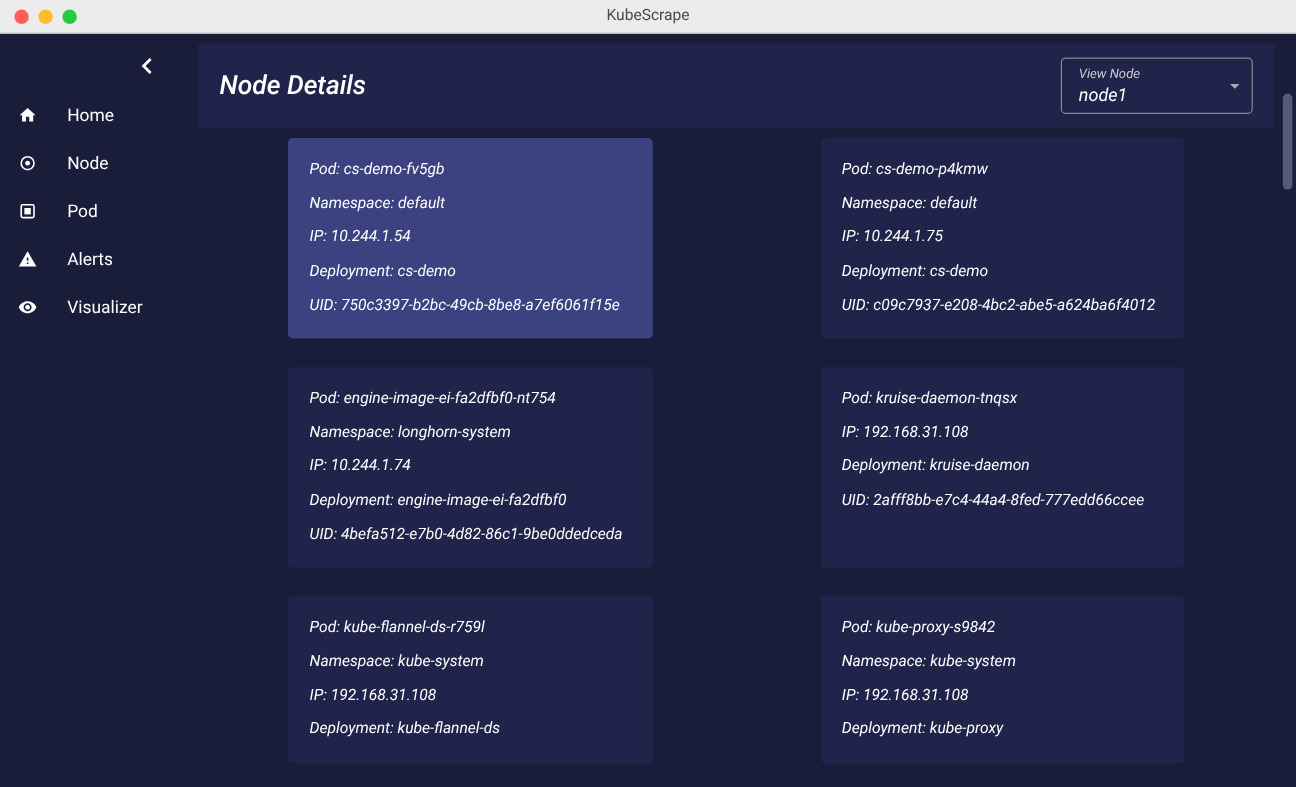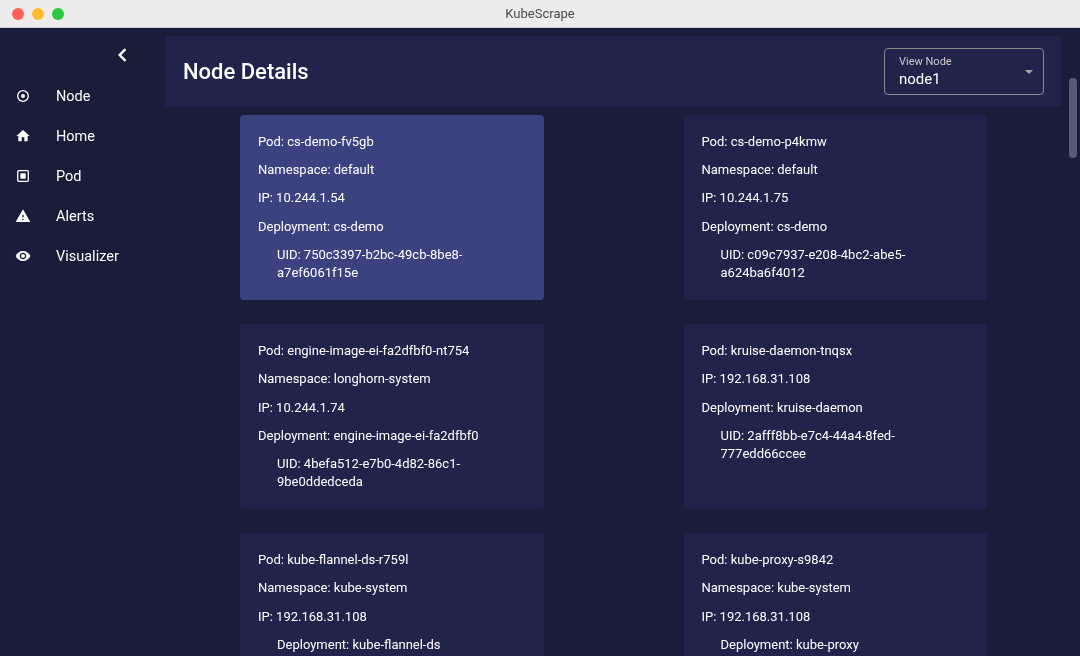--- a/index.html
+++ b/index.html
@@ -101,20 +101,21 @@
       justify-content: center;
       flex-shrink: 0;
     }
     
     .main-content {
       flex: 1;
       display: flex;
       flex-direction: column;
       overflow: hidden;
       padding-right: 8px;
+      font-style: italic;
     }
     
     .page-header {
       display: flex;
       align-items: center;
       justify-content: space-between;
       background: #21244a;
       margin: 8px 10px 8px 10px;
       padding: 12px 18px;
       border-radius: 4px;
@@ -184,21 +185,20 @@
     
     .pod-field {
       font-size: 13px;
       color: #fff;
       line-height: 1.4;
       margin-bottom: 10px;
     }
     
     .pod-field:last-child {
       margin-bottom: 0;
-      margin-left: 19px;
     }
     
     .scroll-track {
       position: absolute;
       right: 0;
       top: 28px;
       width: 14px;
       height: calc(100% - 28px);
       background: transparent;
     }
@@ -235,34 +235,34 @@
         <span class="chevron-left">
           <svg width="10" height="14" viewBox="0 0 8 12">
               <path d="M7 1 L2 6 L7 11" stroke="white" stroke-width="2" fill="none"></path>
             </svg>
         </span>
       </div>
 
       <div class="sidebar-item">
         <span class="sidebar-icon">
           <svg width="16" height="16" viewBox="0 0 24 24">
+              <path d="M10 20v-6h4v6h5v-8h3L12 3 2 12h3v8z"></path>
+            </svg>
+        </span>
+        <span>Home</span>
+      </div>
+
+      <div class="sidebar-item">
+        <span class="sidebar-icon">
+          <svg width="16" height="16" viewBox="0 0 24 24">
               <circle cx="12" cy="12" r="8" fill="none" stroke="white" stroke-width="2"></circle>
               <circle cx="12" cy="12" r="3"></circle>
             </svg>
         </span>
         <span>Node</span>
-      </div>
-
-      <div class="sidebar-item">
-        <span class="sidebar-icon">
-          <svg width="16" height="16" viewBox="0 0 24 24">
-              <path d="M10 20v-6h4v6h5v-8h3L12 3 2 12h3v8z"></path>
-            </svg>
-        </span>
-        <span>Home</span>
       </div>
 
       <div class="sidebar-item">
         <span class="sidebar-icon">
           <svg width="16" height="16" viewBox="0 0 24 24">
               <rect x="4" y="4" width="16" height="16" rx="2" fill="none" stroke="white" stroke-width="2"></rect>
               <rect x="8" y="8" width="8" height="8"></rect>
             </svg>
         </span>
         <span>Pod</span>

